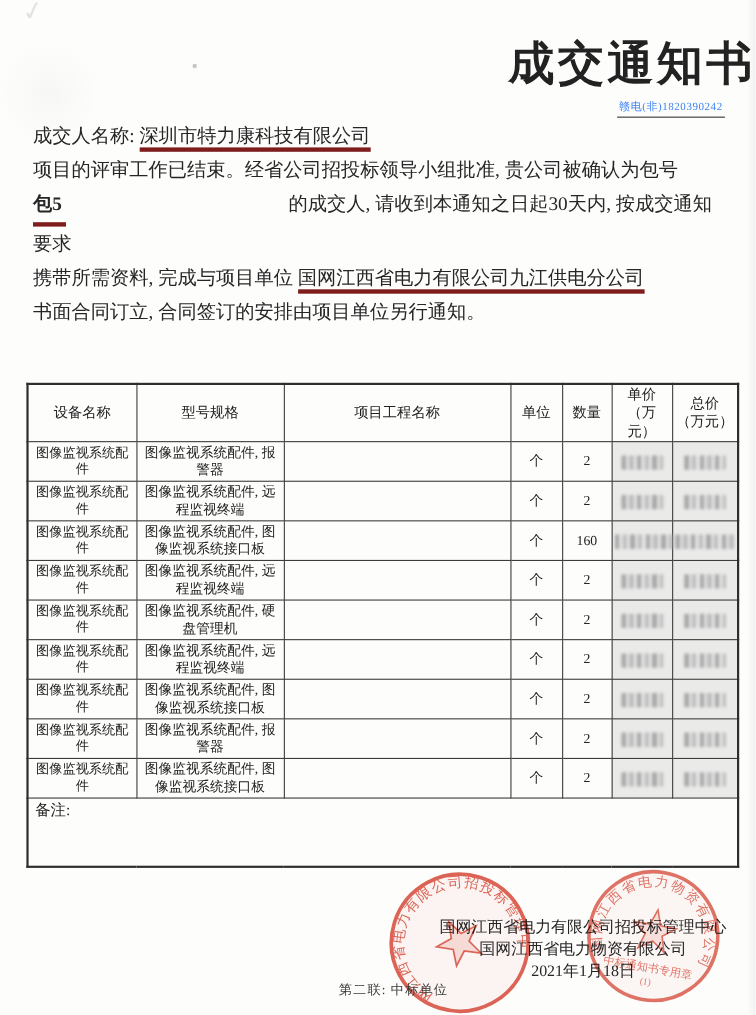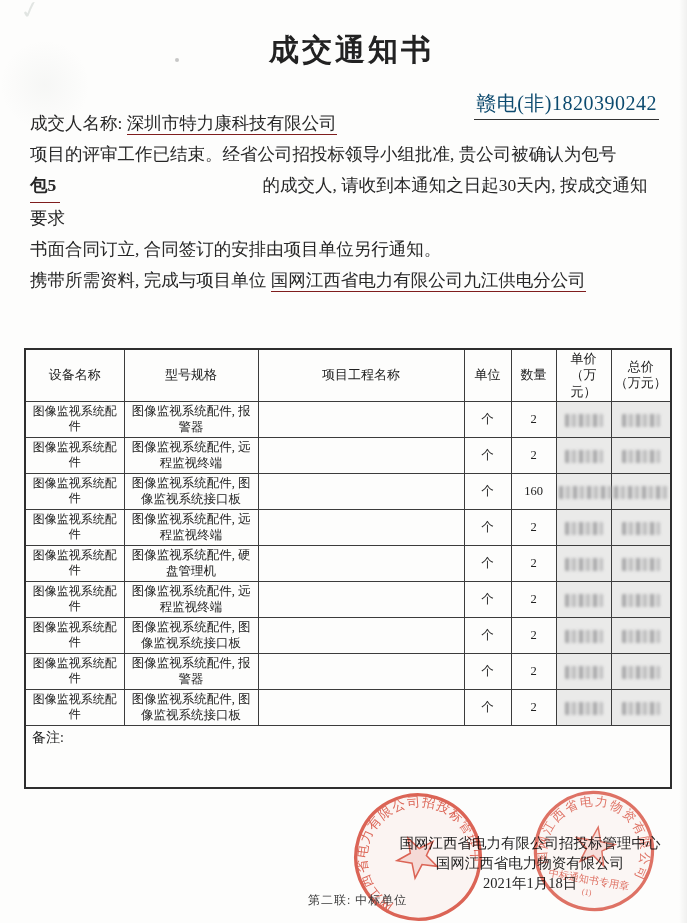--- a/index.html
+++ b/index.html
@@ -10,28 +10,28 @@
     color:#2b2b2b;
   }
   
   .scan-edge-right{position:absolute;top:0;right:0;width:8px;height:100%;
     background:linear-gradient(to left,rgba(0,0,0,.05),rgba(0,0,0,0));pointer-events:none;}
   .scan-smudge-topleft{position:absolute;left:0;top:40px;width:90px;height:90px;
     background:radial-gradient(closest-side,rgba(120,130,125,.05),rgba(0,0,0,0));pointer-events:none;}
   .check-artifact{position:absolute;left:20px;top:-4px;font-size:24px;color:#b9c2bd;opacity:.4;transform:rotate(-12deg);}
   .dot-artifact{position:absolute;left:175px;top:58px;width:4px;height:4px;border-radius:50%;background:#9a9a9a;opacity:.55;}
 
-  .title{position:absolute;left:0;right:0;top:30px;margin:0;text-align:center;
-    font-size:30px;font-weight:600;letter-spacing:3px;color:#222;padding-left:16px;}
-  .refno{position:absolute;top:90px;right:28px;font-size:20px;letter-spacing:.5px;
-    border-bottom:1px solid #333;padding:0 2px 2px 2px;color:#0c4a6e;}
+  .title{position:absolute;left:0;right:0;top:30px;margin:0;text-align:right;
+    font-size:42px;font-weight:600;letter-spacing:3px;color:#222;padding-left:16px;}
+  .refno{position:absolute;top:90px;right:28px;font-size:10px;letter-spacing:.5px;
+    border-bottom:1px solid #333;padding:0 2px 2px 2px;color:#3b82f6;}
 
   .intro{position:absolute;left:30px;top:108px;width:632px;font-size:17.5px;line-height:31px;color:#262626;}
   .intro p{margin:0;}
-  .u{border-bottom:1px solid #7f1d1d;padding-bottom:1px;}
+  .u{border-bottom:4px solid #7f1d1d;padding-bottom:1px;}
   .pkg{display:inline-block;min-width:30px;font-weight:bold;}
   .l4-rest{margin-left:198px;}
 
   table.main{position:absolute;left:24px;top:348px;width:646px;border-collapse:collapse;
     table-layout:fixed;font-size:12.5px;color:#222;}
   table.main td,table.main th{border:1px solid #3c3c3c;text-align:center;vertical-align:middle;
     padding:1px 2px;line-height:1.3;font-weight:normal;}
   table.main{border:2px solid #2e2e2e;}
   table.main thead th{height:40px;font-size:13px;}
   table.main tbody tr{height:36px;}
@@ -72,25 +72,25 @@
 <div class="intro">
   <p>
     <span>成交人名称:</span>
     <span class="u">深圳市特力康科技有限公司</span>
   </p>
   <p>项目的评审工作已结束。经省公司招投标领导小组批准, 贵公司被确认为包号</p>
   <p>
     <span class="u pkg">包5</span>
     <span class="l4-rest">的成交人, 请收到本通知之日起30天内, 按成交通知要求</span>
   </p>
-  <p>书面合同订立, 合同签订的安排由项目单位另行通知。</p>
   <p>
     <span>携带所需资料, 完成与项目单位 </span>
     <span class="u">国网江西省电力有限公司九江供电分公司</span>
   </p>
+  <p>书面合同订立, 合同签订的安排由项目单位另行通知。</p>
 </div>
 
 <table class="main">
   <colgroup>
     <col style="width:99px">
       <col style="width:134px">
       <col style="width:206px">
     <col style="width:47px">
       <col style="width:45px">
       <col style="width:55px">

